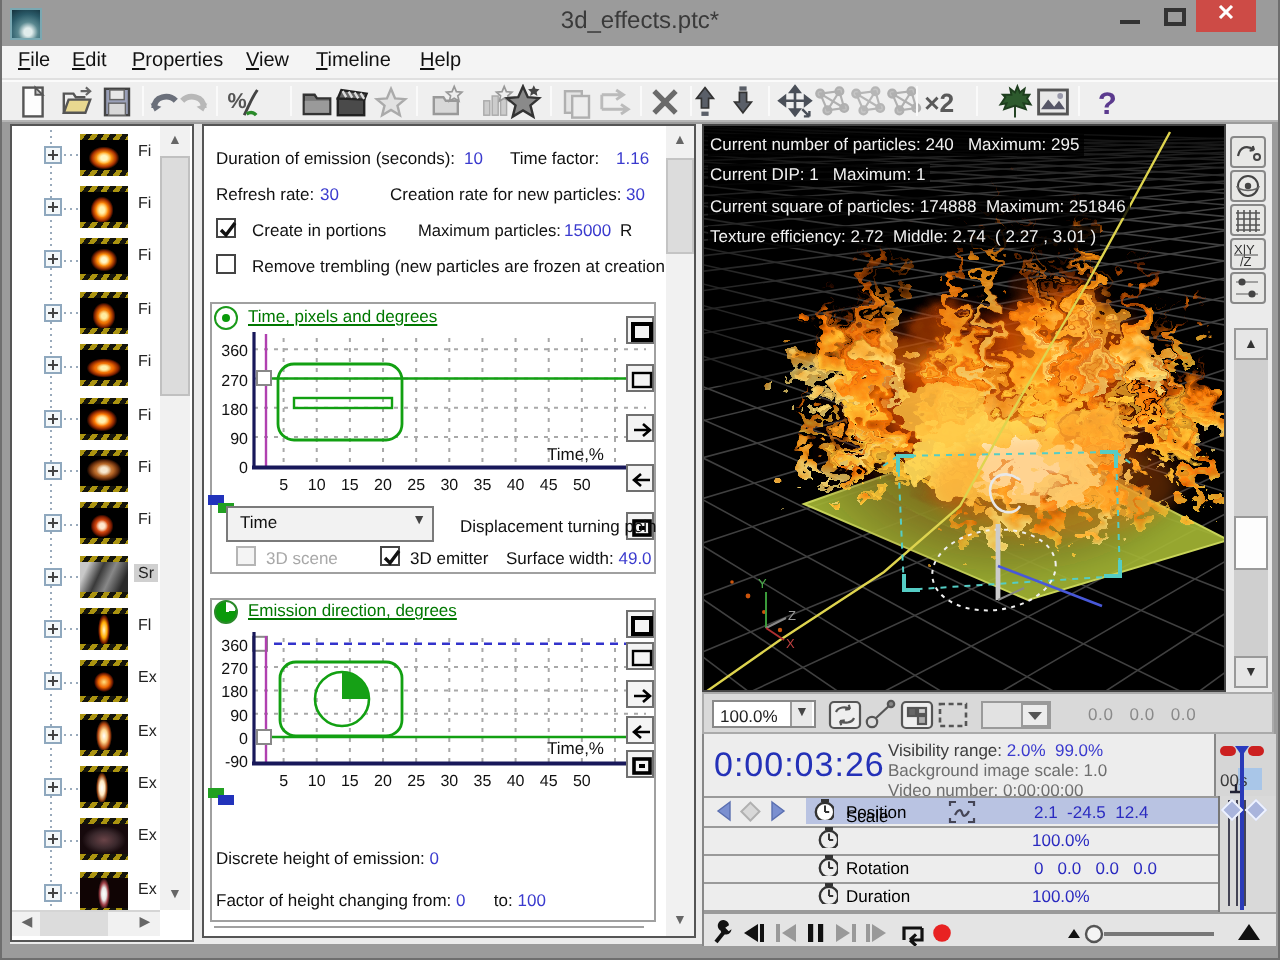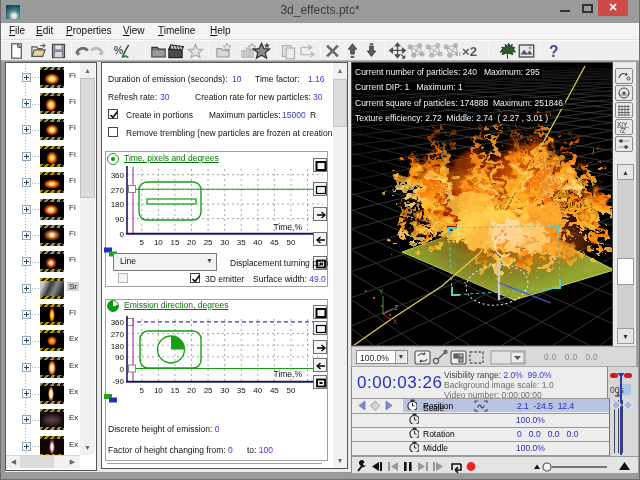--- a/index.html
+++ b/index.html
@@ -578,25 +578,26 @@
         <path d="M10 6 H3 M5.5 3 L2 6 L5.5 9" fill="none" stroke="#000" stroke-width="1.3"></path>
       </svg>
     </div>
 <div class="gbtn" style="top:312px">
       <svg width="12" height="12">
         <rect x="2" y="2.5" width="8" height="7" fill="none" stroke="#000" stroke-width="1.8"></rect>
         <rect x="4.5" y="5" width="3" height="2" fill="#000"></rect>
       </svg>
     </div>
 <div class="ddl" style="left:11px;top:190px;width:104px;height:18px;">
-      <span style="position:absolute;left:6px;top:2px;">Line</span>
+      <span style="position:absolute;left:6px;top:2px;">Time</span>
       <span style="position:absolute;right:3px;top:3px;color:#444;font-size:7px;">▼</span>
     </div>
 <div class="mline" style="left:128px;top:195px;width:98px">Displacement turning point</div>
 <div class="cb gray" style="left:16px;top:210px"></div>
+<div class="mline" style="left:31px;top:211px;color:#a8a8a8;">3D scene</div>
 <div class="cb" style="left:88px;top:210px">
       <svg width="10" height="10">
         <path d="M1.5 5 L4 7.5 L8.5 1.5" stroke="#111" stroke-width="1.7" fill="none"></path>
       </svg>
     </div>
 <div class="mline" style="left:103px;top:211px;width:46px">3D emitter</div>
 <div class="mline" style="left:151px;top:211px;width:79px">Surface width: <span class="bl">49.0</span></div>
 <div class="mline" style="top:361px">Discrete height of emission: <span class="bl">0</span></div>
 <div class="mline" style="top:382px">Factor of height changing from: <span class="bl">0</span>&nbsp;&nbsp;&nbsp;&nbsp;&nbsp;&nbsp;to: <span class="bl">100</span></div>
 <div class="abs" style="left:5px;top:400px;width:215px;height:1px;background:#a0a0a0;"></div>
@@ -996,21 +997,21 @@
       <path d="M6.5 7 L6.5 3.8 M6.5 7 L8.6 7" stroke="#333" stroke-width="1"></path>
       <rect x="4.5" y="0.5" width="4" height="1.6" fill="#333"></rect>
     </svg>
 <div class="trlbl" style="top:62px">Rotation</div>
 <div class="trval" style="left:165px;top:62px">0&nbsp;&nbsp;&nbsp;0.0&nbsp;&nbsp;&nbsp;0.0&nbsp;&nbsp;&nbsp;0.0</div>
 <svg class="clockw" style="left:56px;top:74px" width="13" height="13">
       <circle cx="6.5" cy="7" r="4.6" fill="none" stroke="#333" stroke-width="1.2"></circle>
       <path d="M6.5 7 L6.5 3.8 M6.5 7 L8.6 7" stroke="#333" stroke-width="1"></path>
       <rect x="4.5" y="0.5" width="4" height="1.6" fill="#333"></rect>
     </svg>
-<div class="trlbl" style="top:76px">Middle</div>
+<div class="trlbl" style="top:76px">Duration</div>
 <div class="trval" style="left:164px;top:76px">100.0%</div>
 
 <div id="kfarea"></div>
 <div class="kfl" style="left:262px;top:33px;height:53px"></div>
 <div class="kfl" style="left:266px;top:33px;height:53px"></div>
 <div class="kfl" style="left:270px;top:33px;height:53px"></div>
 <div class="abs" style="left:268px;top:7px;width:2px;height:81px;background:#2a3ab8;z-index:4"></div>
 <div class="diam" style="left:260px;top:34px;z-index:5"></div>
 <div class="diam" style="left:272px;top:34px;z-index:5"></div>
 

